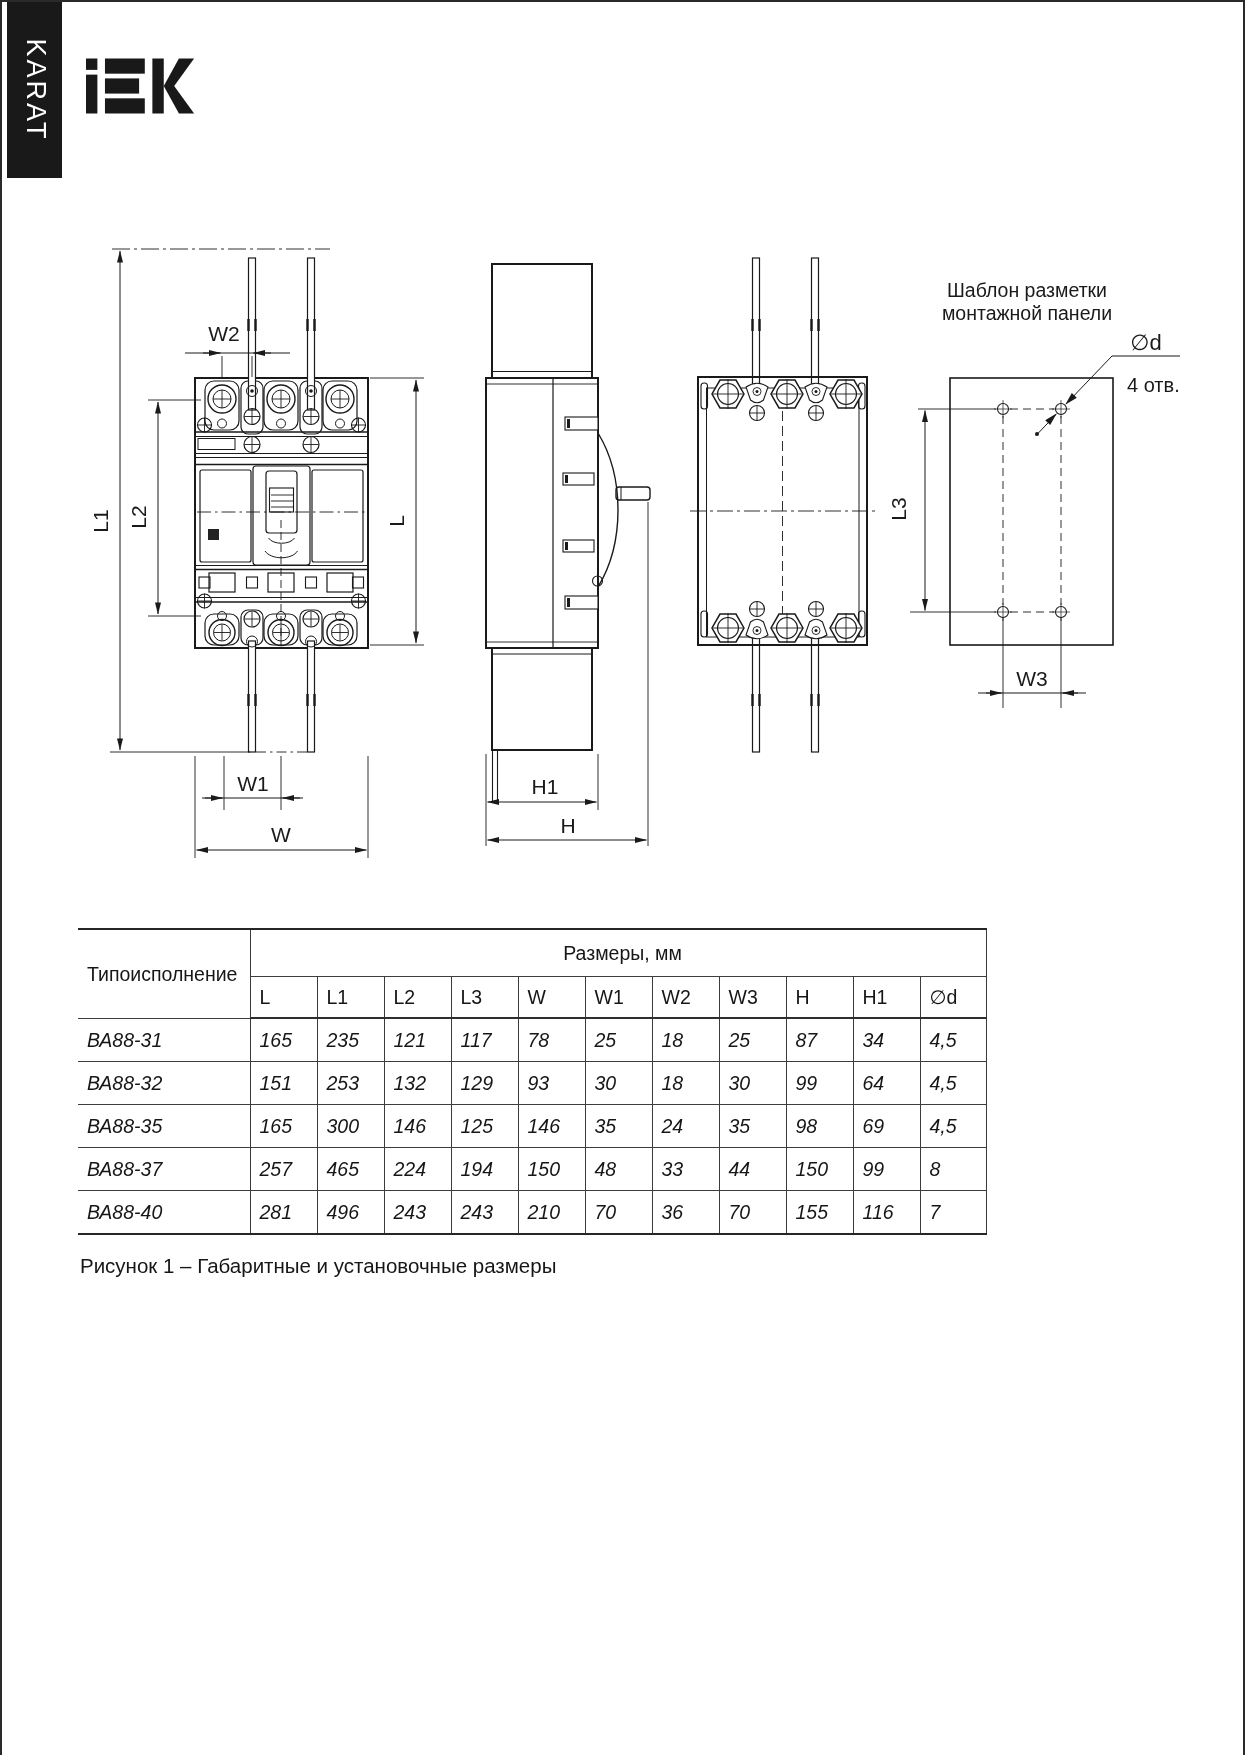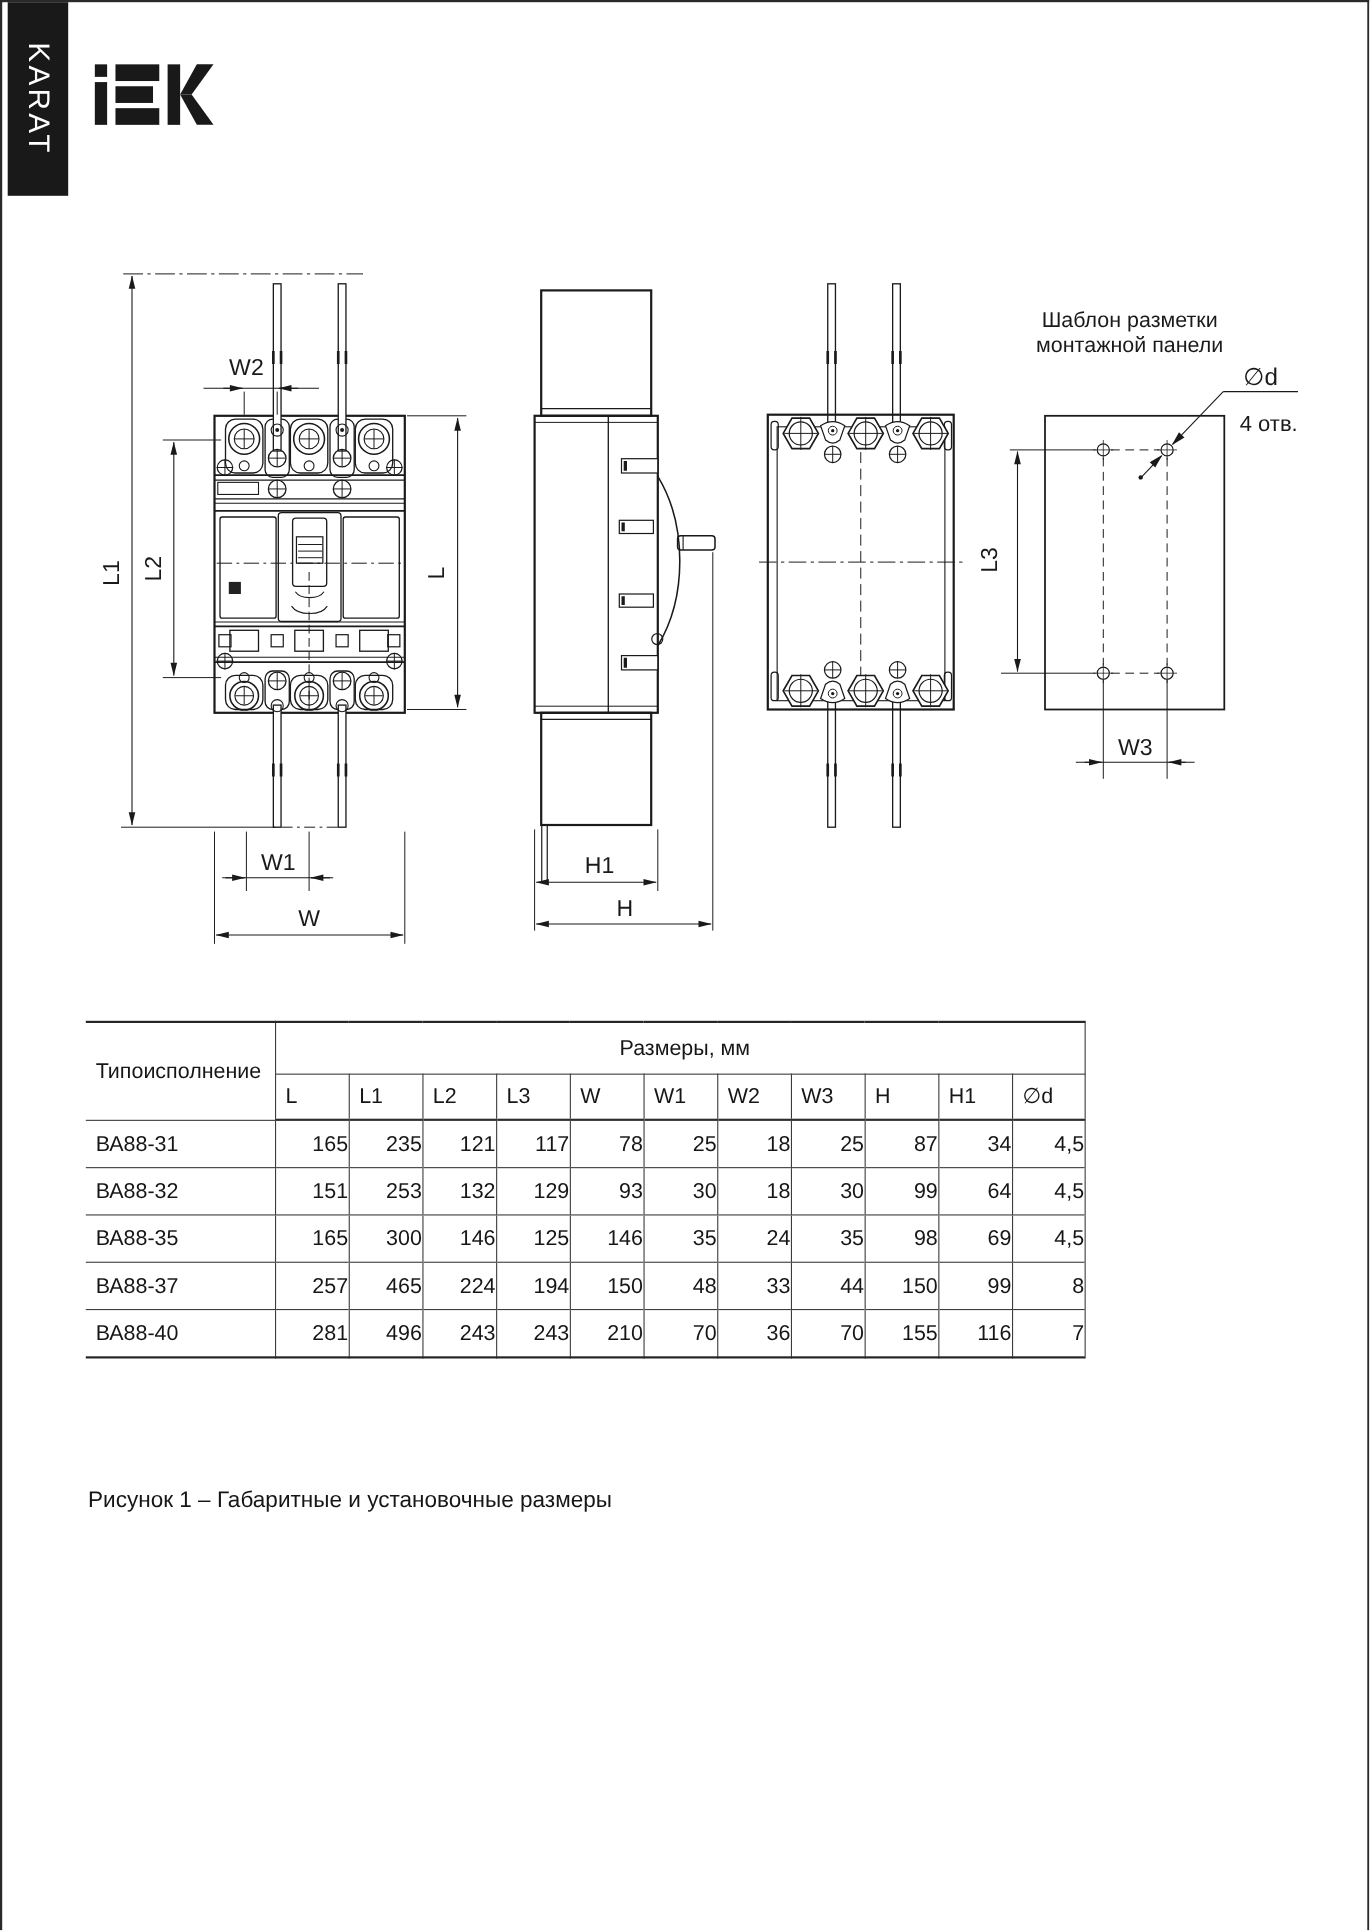--- a/index.html
+++ b/index.html
@@ -21,24 +21,24 @@
   .dlbl{font-size:22px;}
 
   table.dims{position:absolute;left:78px;top:928px;width:908px;
         border-collapse:collapse;table-layout:fixed;
         border-top:2.5px solid #262626;border-bottom:2.5px solid #262626;
         font-size:19.5px;color:#161616;}
   table.dims td{padding:0 0 0 9px;vertical-align:middle;line-height:1.05;overflow:hidden;}
   td.c-type{vertical-align:top;padding-top:13px;border-right:1.5px solid #3c3c3c;}
   td.c-group{height:46px;border-bottom:1.5px solid #3c3c3c;border-right:1.5px solid #3c3c3c;text-align:center;}
   tr.r-b td{height:40px;border-right:1.5px solid #3c3c3c;border-bottom:2px solid #2e2e2e;}
-  tr.r-d td{height:42px;border-top:1.5px solid #3c3c3c;}
-  tr.r-d td.c-val{border-right:1.5px solid #3c3c3c;text-align:right;}
+  tr.r-d td{height:42px;border-top:1.5px solid #3c3c3c;font-style:italic;}
+  tr.r-d td.c-val{border-right:1.5px solid #3c3c3c;}
   tr.r-d td.c-name{border-right:1.5px solid #3c3c3c;}
-  .caption{position:absolute;left:80px;top:1352px;font-size:20.5px;color:#161616;}
+  .caption{position:absolute;left:80px;top:1254px;font-size:20.5px;color:#161616;}
 </style>
 </head>
 <body>
 
 <div id="page">
   <div class="page-frame"></div>
 
   <div class="karat">
     <span>KARAT</span>
   </div>

